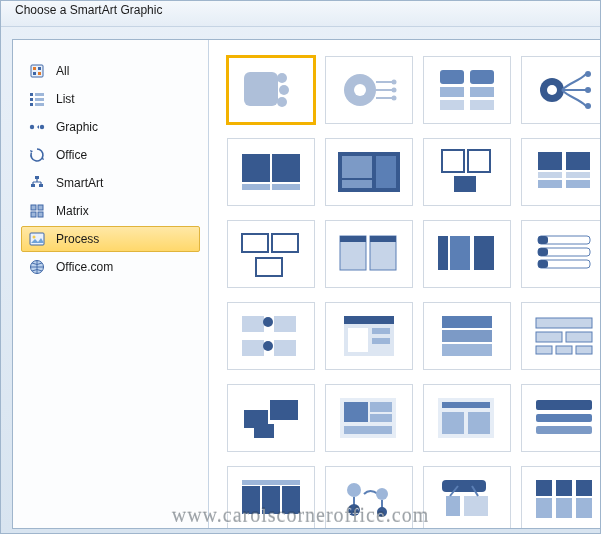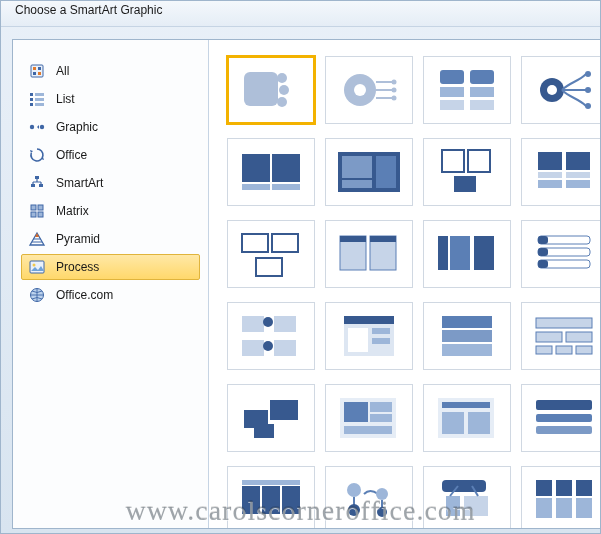--- a/index.html
+++ b/index.html
@@ -89,21 +89,21 @@
   .thumb.selected {
     border: 2px solid #f3b200;
     box-shadow: 0 0 0 1px #fff inset, 0 0 0 1px #f3b200;
   }
   .thumb svg { display: block; }
   .watermark {
     position: absolute;
     left: 0; right: 0; bottom: 6px;
     text-align: center;
     font-family: Georgia, "Times New Roman", serif;
-    font-size: 28px;
+    font-size: 20px;
     letter-spacing: 1px;
     color: rgba(90,100,110,0.55);
     text-shadow: 0 1px 0 rgba(255,255,255,0.7), 0 -1px 0 rgba(0,0,0,0.15);
     pointer-events: none;
   }
 </style>
 </head>
 <body>
 
 <div class="outer-frame">
@@ -182,31 +182,20 @@
           <svg width="18" height="18" viewBox="0 0 18 18">
               <rect x="3" y="3" width="5" height="5" fill="#9db6d9" stroke="#3f67a6"></rect>
               <rect x="10" y="3" width="5" height="5" fill="#9db6d9" stroke="#3f67a6"></rect>
               <rect x="3" y="10" width="5" height="5" fill="#9db6d9" stroke="#3f67a6"></rect>
               <rect x="10" y="10" width="5" height="5" fill="#9db6d9" stroke="#3f67a6"></rect>
             </svg>
         </span>
         <span>Matrix</span>
       </div>
 
-      <div class="cat-item">
-        <span class="cat-icon">
-          <svg width="18" height="18" viewBox="0 0 18 18">
-              <path d="M9 3 L16 15 L2 15 Z" fill="none" stroke="#3f67a6" stroke-width="1.3"></path>
-              <path d="M5.6 9 L12.4 9" stroke="#3f67a6"></path>
-              <path d="M4 12 L14 12" stroke="#3f67a6"></path>
-              <path d="M9 3 L11 7 L7 7 Z" fill="#d46a2a"></path>
-            </svg>
-        </span>
-        <span>Pyramid</span>
-      </div>
 
       <div class="cat-item selected">
         <span class="cat-icon">
           <svg width="18" height="18" viewBox="0 0 18 18">
               <rect x="2" y="3" width="14" height="12" rx="1" fill="#eaf1fb" stroke="#3f67a6"></rect>
               <circle cx="6" cy="7" r="1.5" fill="#f2c94c"></circle>
               <path d="M3 13 L7 9 L10 12 L13 8 L16 13 Z" fill="#6fa2d9"></path>
             </svg>
         </span>
         <span>Process</span>

